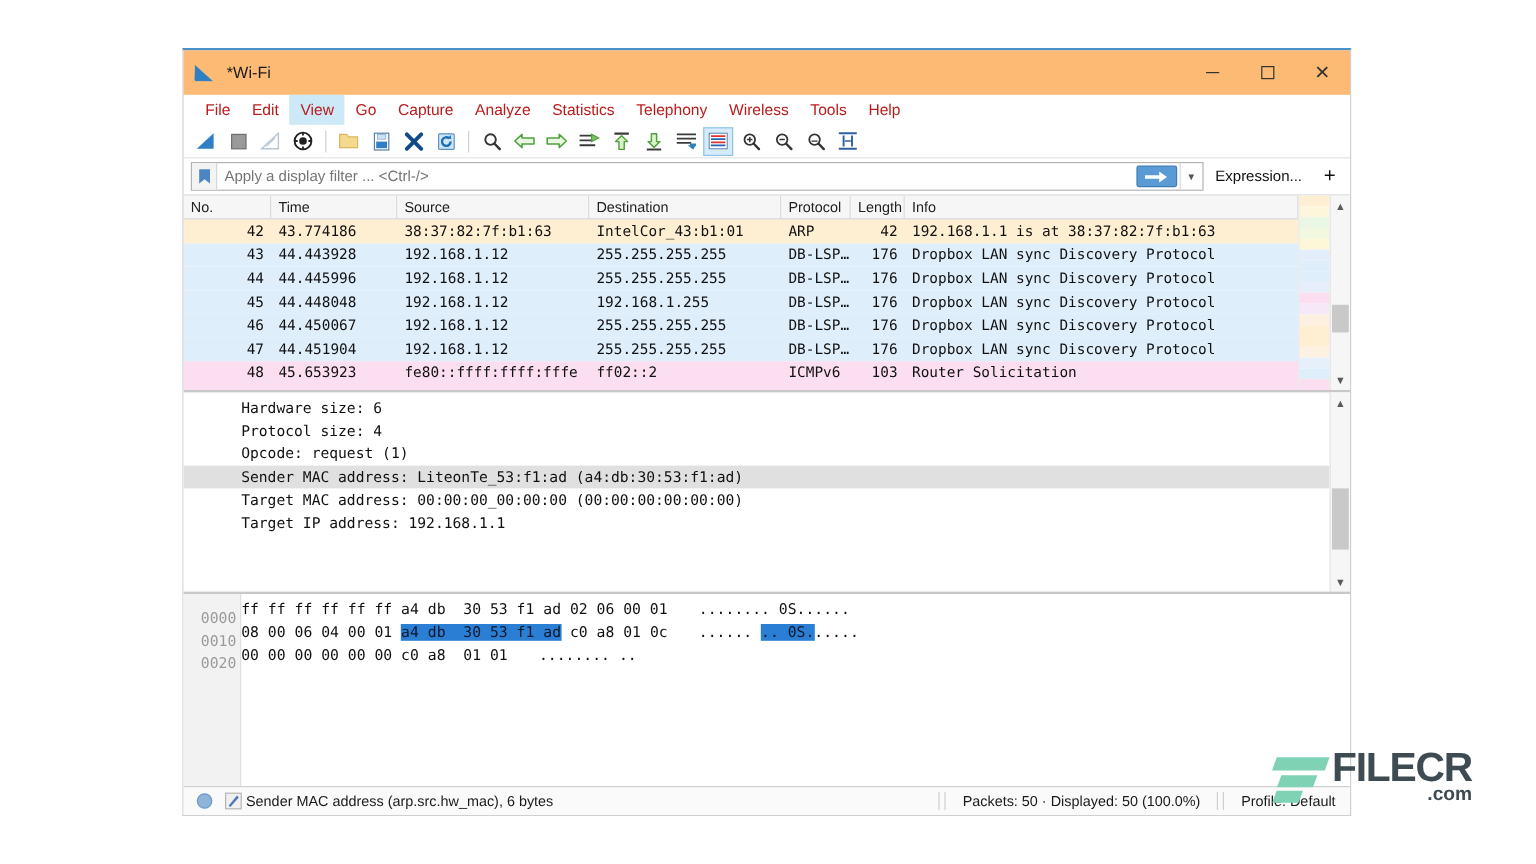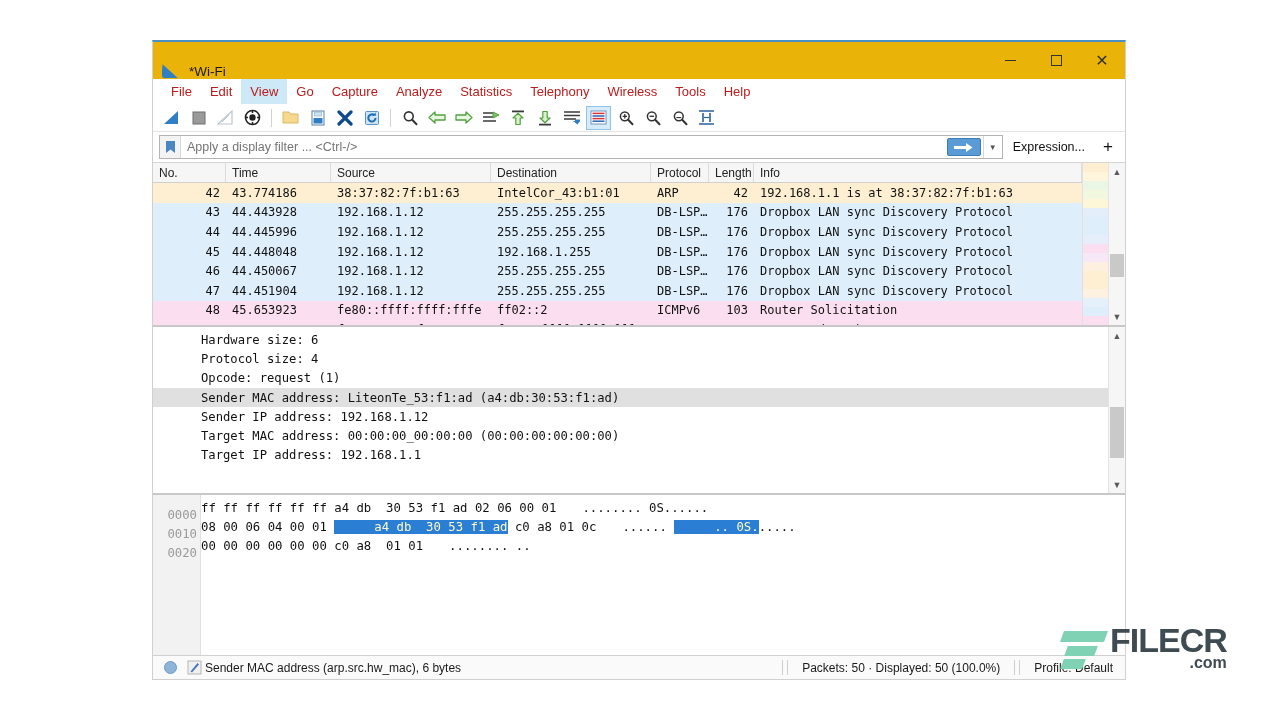--- a/index.html
+++ b/index.html
@@ -14,22 +14,22 @@
     left: 152px; top: 40px;
     width: 974px; height: 640px;
     background: #ffffff;
     border: 1px solid #d0d0d0;
     border-top: 2px solid #4a90c4;
     display: flex; flex-direction: column;
   }
 
   
   .titlebar {
-    height: 37px; display: flex; align-items: flex-end;
-    background: #eab308; flex: none;
+    height: 37px; display: flex; align-items: center;
+    background: #fdba74; flex: none;
   }
   .title-icon { margin-left: 9px; width: 18px; height: 16px; position: relative; }
   .fin {
     width: 0; height: 0;
     border-left: 16px solid #2f7fc4;
     border-top: 14px solid transparent;
     border-bottom-left-radius: 3px;
     position: absolute; left: 0; top: 1px;
     transform: skewX(-2deg);
   }
@@ -171,21 +171,21 @@
   .hrow {
     height: 19.3px; display: flex; align-items: center;
     font-family: "DejaVu Sans Mono", monospace; font-size: 12.3px;
     white-space: pre; color: #111;
   }
   .hoff {
     position: absolute; left: -48px; width: 44px; text-align: right;
     color: #9a9a9a; font-family: "DejaVu Sans Mono", monospace; font-size: 12.3px;
   }
   .hrow .off-wrap { position: relative; width: 0; }
-  .hex-hl { background: #2a7fd4; color: #fef9c3; padding-left: 40px; }
+  .hex-hl { background: #2a7fd4; color: #0f172a; }
   .ascii { margin-left: 26px; }
 
   
   .statusbar {
     height: 24px; flex: none; display: flex; align-items: center;
     border-top: 1px solid #d0d0d0; background: #fafafa;
     font-size: 12px; color: #1a1a1a;
   }
   .st-circle {
     width: 13px; height: 13px; border-radius: 50%;
@@ -516,21 +516,20 @@
       <div class="sb-arrow">▼</div>
     </div>
   </div>
 
   <div class="dpane">
     <div class="dpane-main" id="detail-rows">
         <div class="drow">Hardware size: 6</div>
         <div class="drow">Protocol size: 4</div>
         <div class="drow">Opcode: request (1)</div>
         <div class="drow sel">Sender MAC address: LiteonTe_53:f1:ad (a4:db:30:53:f1:ad)</div>
-        <div class="drow">Sender IP address: 192.168.1.12</div>
         <div class="drow">Target MAC address: 00:00:00_00:00:00 (00:00:00:00:00:00)</div>
         <div class="drow">Target IP address: 192.168.1.1</div>
       </div>
     <div class="vscroll">
       <div class="sb-arrow">▲</div>
       <div class="sb-track">
         <div class="sb-thumb" style="top:48%;height:38%"></div>
       </div>
       <div class="sb-arrow">▼</div>
     </div>

